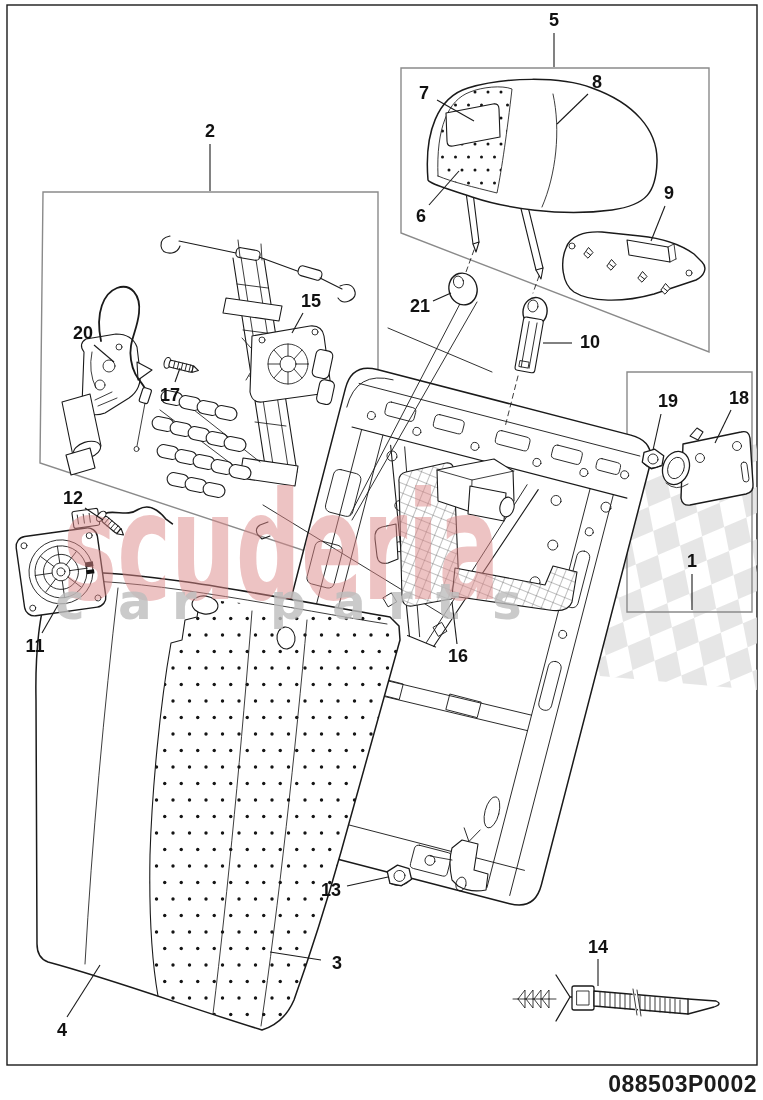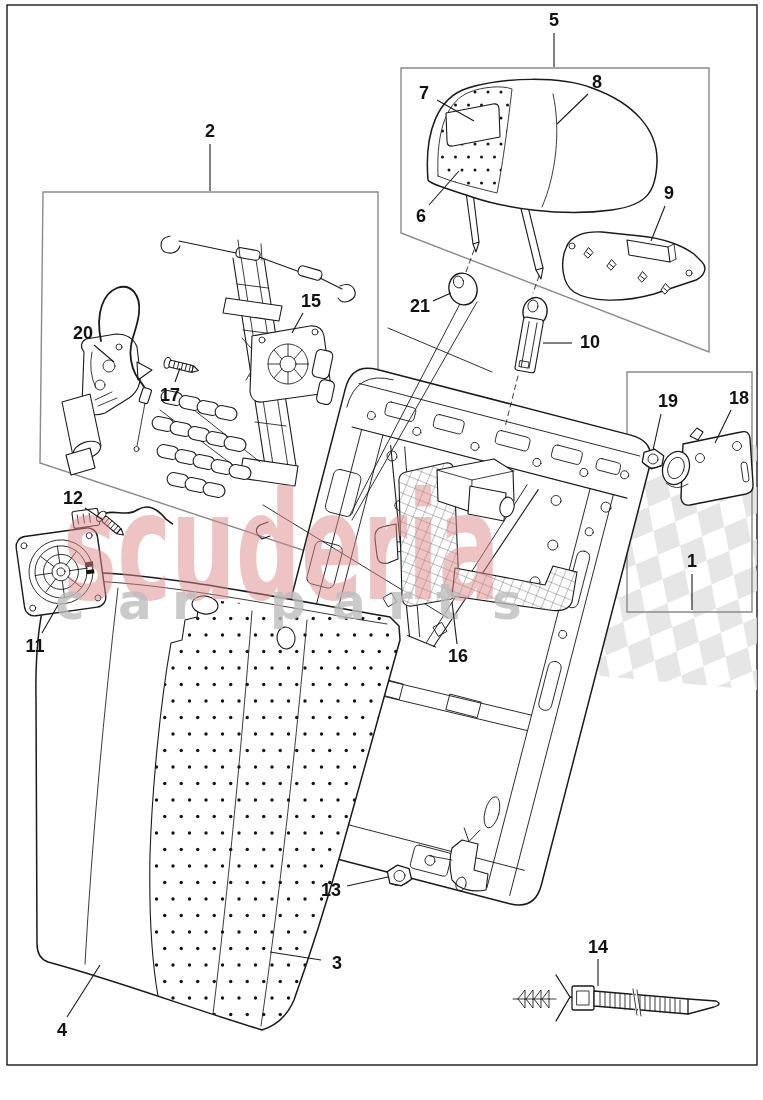--- a/index.html
+++ b/index.html
@@ -873,13 +873,14 @@
         <text x="739" y="398" class="callout">18</text>
         <line x1="661" y1="414" x2="653" y2="450" class="leader"></line>
         <text x="668" y="401" class="callout">19</text>
         <line x1="94" y1="345" x2="114" y2="362" class="leader"></line>
         <text x="83" y="333" class="callout">20</text>
         <line x1="433" y1="301" x2="451" y2="293" class="leader"></line>
         <text x="420" y="306" class="callout">21</text>
       </g>
 </svg>
 
+<div class="part-number">088503P0002</div>
 </div>
 
 </body></html>

